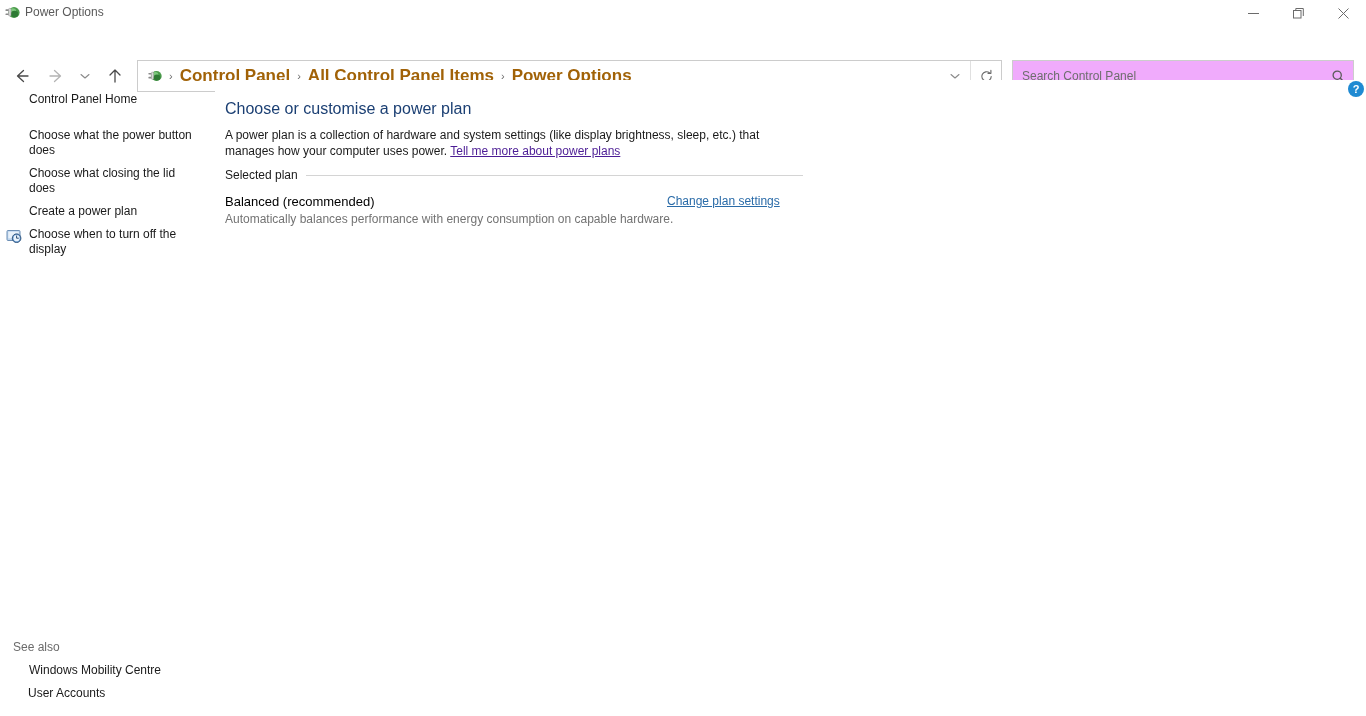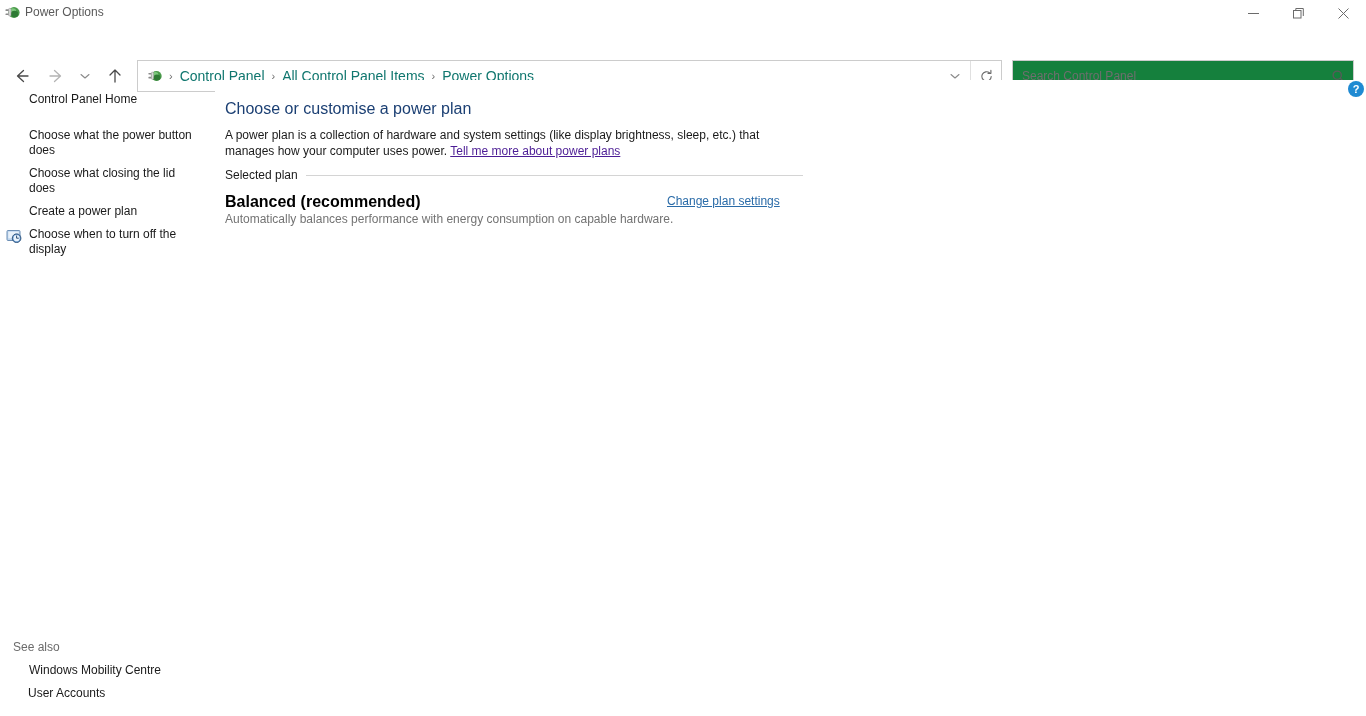--- a/index.html
+++ b/index.html
@@ -94,25 +94,26 @@
     flex: 0 0 auto;
   }
   .crumbs {
     display: flex;
     align-items: center;
     margin-left: 4px;
     flex: 1 1 auto;
     overflow: hidden;
   }
   .crumb {
-    font-size: 14px;
-    color: #0f766e;
+    font-size: 17px;
+    color: #a16207;
     padding: 3px 5px;
     white-space: nowrap;
     cursor: default;
+    font-weight: bold;
   }
   .crumb-sep {
     color: #6b6b6b;
     font-size: 11px;
     padding: 0 2px;
     user-select: none;
   }
   .addr-right {
     display: flex;
     align-items: center;
@@ -129,21 +130,21 @@
   .addr-divider {
     width: 1px; height: 30px;
     background: #e0e0e0;
   }
 
   .searchbox {
     position: absolute;
     left: 1012px; top: 34px;
     width: 342px; height: 32px;
     border: 1px solid #cccccc;
-    background: #15803d;
+    background: #f0abfc;
     display: flex;
     align-items: center;
   }
   .search-input {
     flex: 1 1 auto;
     border: none;
     outline: none;
     background: transparent;
     font-family: "Liberation Sans", sans-serif;
     font-size: 12px;
@@ -246,22 +247,22 @@
   .section-rule {
     flex: 1 1 auto;
     height: 1px;
     background: #d4d4d4;
     margin-left: 8px;
   }
 
   .plan-name {
     position: absolute;
     left: 10px; top: 114px;
-    font-size: 16px;
-    font-weight: bold;
+    font-size: 13px;
+    font-weight: normal;
     color: #000000;
     line-height: 15px;
   }
   .plan-desc {
     position: absolute;
     left: 10px; top: 131px;
     font-size: 12px;
     color: #737373;
     line-height: 16px;
   }

